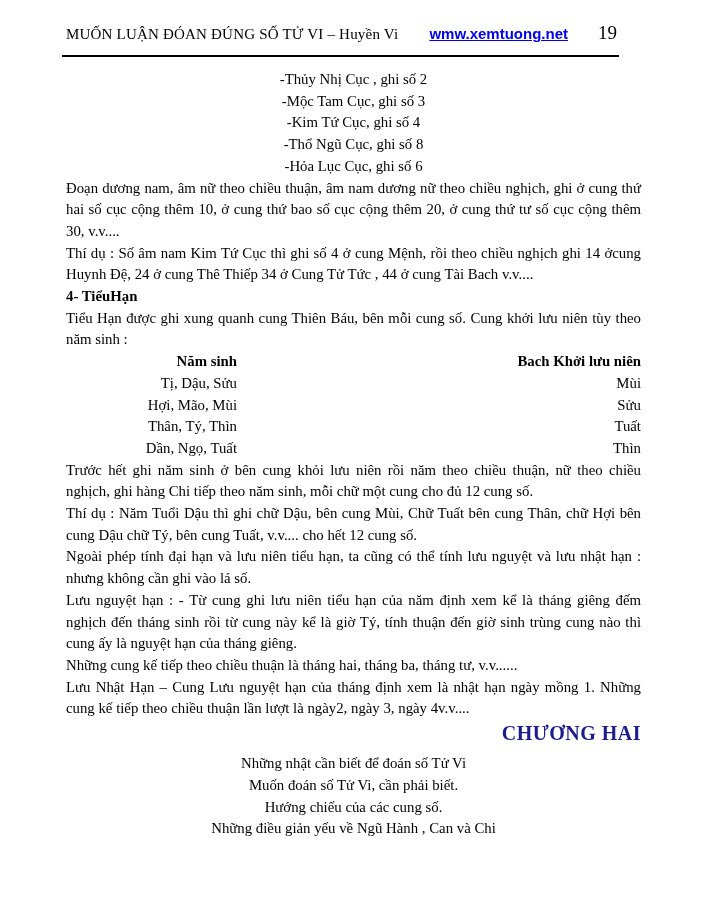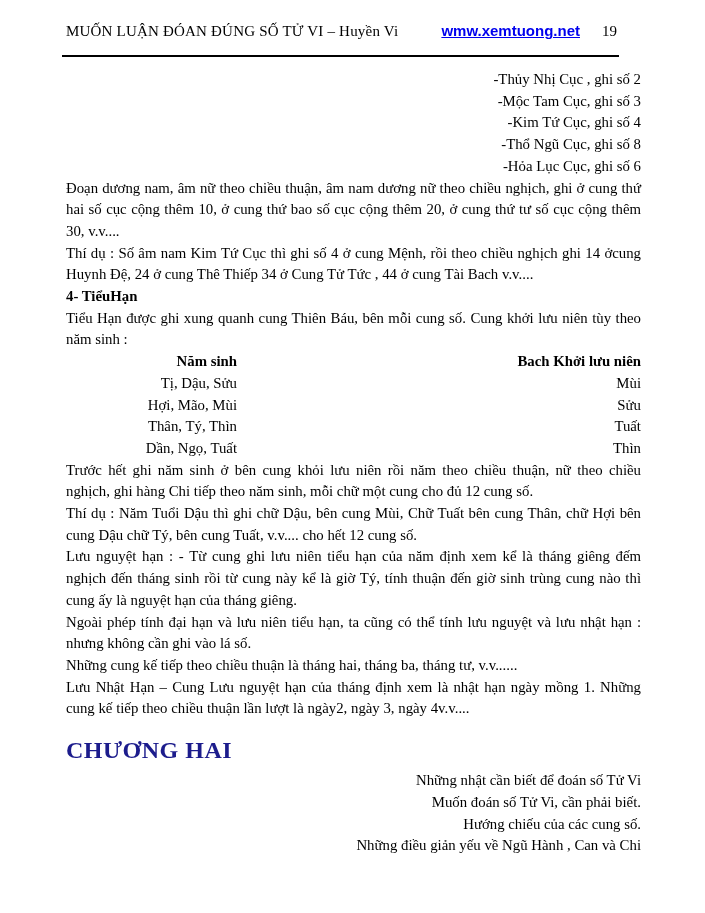--- a/index.html
+++ b/index.html
@@ -28,56 +28,55 @@
   }
   .header-title { letter-spacing: 0.2px; }
   .header-spacer { flex: 1; }
   .header-link {
     font-family: "Liberation Sans", sans-serif;
     font-weight: bold;
     font-size: 15px;
     color: var(--link-blue);
     text-decoration: underline;
     cursor: pointer;
-    margin-right: 22px;
+    margin-right: 30px;
   }
-  .page-number { font-size: 15px; text-align: center; }
+  .page-number { font-size: 19px; text-align: center; }
   .header-rule {
     position: absolute;
     left: 62px;
     right: 58px;
     top: 55px;
     border: 0;
     border-top: 2px solid #000000;
     margin: 0;
   }
   .body-text {
     position: absolute;
     left: 66px;
     width: 575px;
     top: 69px;
     font-size: 14.8px;
     line-height: 21.7px;
   }
   .body-text p { margin: 0; text-align: justify; }
-  .plain-line { text-align: right; }
+  .plain-line { text-align: center; }
   .section-heading { font-weight: bold; }
   .ln-table { width: 100%; text-align: right; }
   .trow { display: flex; }
   .tcell-left { width: 171px; flex: 0 0 171px; }
   .tcell-right { flex: 1; }
   .thead { font-weight: bold; }
   .chapter-heading {
-    text-align: left;
+    text-align: right;
     font-weight: bold;
-    font-size: 24px;
+    font-size: 20px;
     line-height: 26px;
     color: var(--chapter-navy);
     letter-spacing: 0.5px;
-    margin-top: 17px;
     margin-bottom: 7px;
   }
 </style>
 </head>
 <body>
 
 <div class="page">
 
   <div class="header-row">
     <span class="header-title">MUỐN LUẬN ĐÓAN ĐÚNG SỐ TỬ VI – Huyền Vi</span>
@@ -121,22 +120,22 @@
         <span class="tcell-right">Tuất</span>
       </div>
       <div class="trow">
         <span class="tcell-left">Dần, Ngọ, Tuất</span>
         <span class="tcell-right">Thìn</span>
       </div>
     </div>
 
     <p>Trước hết ghi năm sinh ở  bên cung khỏi lưu niên rồi năm theo chiều thuận, nữ theo chiều nghịch, ghi hàng Chi tiếp theo năm sinh, mỗi chữ một cung cho đủ 12 cung số.</p>
     <p>Thí dụ : Năm Tuổi Dậu thì ghi chữ Dậu, bên cung Mùi, Chữ Tuất bên cung Thân, chữ Hợi bên cung Dậu chữ Tý, bên cung Tuất, v.v.... cho hết 12 cung số.</p>
+    <p>Ngoài phép tính đại hạn và lưu niên tiểu hạn, ta cũng có thể tính lưu nguyệt và lưu nhật hạn : nhưng không cần ghi vào lá số.</p>
     <p>Lưu nguyệt hạn : - Từ cung ghi lưu niên tiểu hạn của năm định xem kể là tháng giêng đếm nghịch đến tháng sinh rồi từ cung này kể là giờ Tý, tính thuận đến giờ sinh trùng cung nào thì cung ấy là nguyệt hạn của tháng giêng.</p>
-    <p>Ngoài phép tính đại hạn và lưu niên tiểu hạn, ta cũng có thể tính lưu nguyệt và lưu nhật hạn : nhưng không cần ghi vào lá số.</p>
     <p class="plain-line">Những cung kế tiếp theo chiều thuận là tháng hai, tháng ba, tháng tư, v.v......</p>
     <p>Lưu Nhật Hạn – Cung Lưu nguyệt hạn của tháng định xem là nhật hạn ngày mồng 1. Những cung kế tiếp theo chiều thuận lần lượt là ngày2, ngày 3, ngày 4v.v....</p>
 
     <div class="chapter-heading">CHƯƠNG HAI</div>
 
     <div>
       <div class="plain-line">Những nhật cần biết để đoán số Tử Vi</div>
       <div class="plain-line">Muốn đoán số Tử Vi, cần phải biết.</div>
       <div class="plain-line">Hướng chiếu của các cung số.</div>
       <div class="plain-line">Những điều giản yếu về Ngũ Hành , Can và Chi</div>

